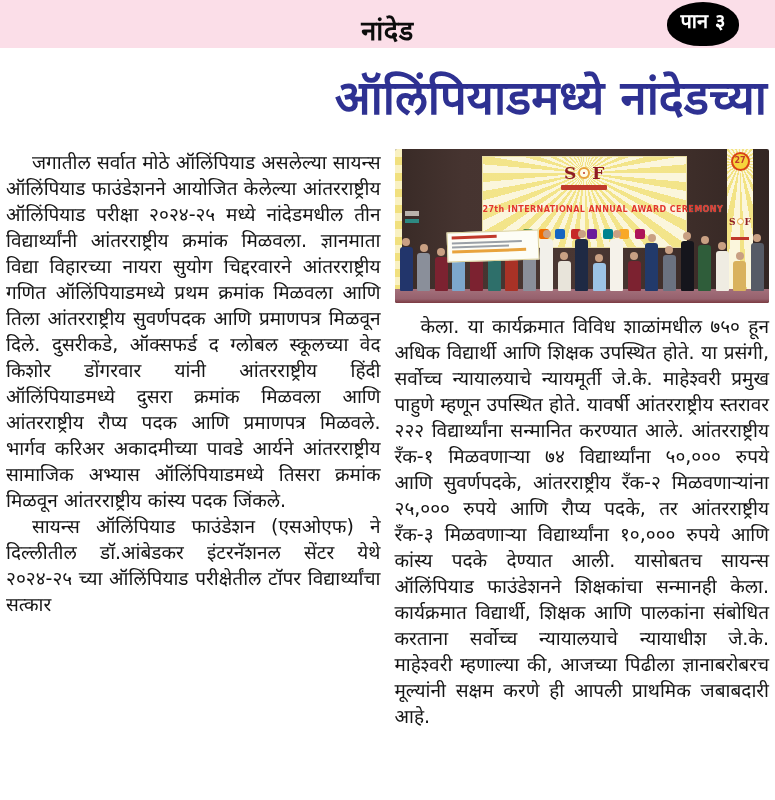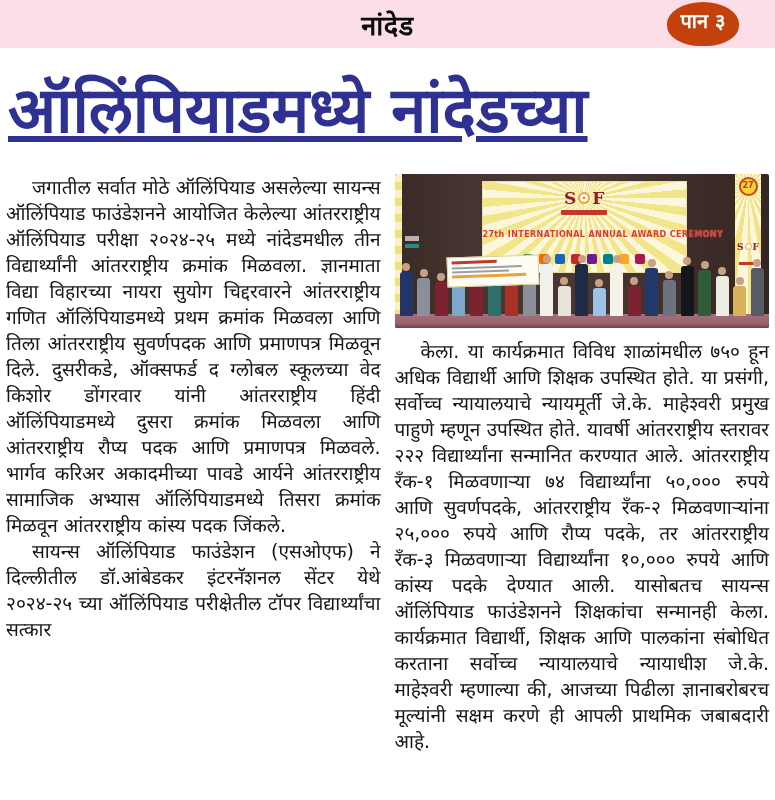--- a/index.html
+++ b/index.html
@@ -11,21 +11,21 @@
     background:#ffffff;
     font-family:"DejaVu Sans","Liberation Sans",sans-serif;
     color:#161616;
     overflow:hidden;
   }
   
   .masthead{
     position:relative;
     height:48px;
     display:flex;
-    align-items:center;
+    align-items:flex-end;
     justify-content:center;
   }
   .section-title{
     font-size:27px;
     font-weight:700;
     color:#0d0d0d;
     letter-spacing:.5px;
   }
   .page-badge{
     position:absolute;
@@ -40,26 +40,25 @@
     color:#ffffff;
     font-size:20px;
     font-weight:700;
     line-height:1;
     padding-bottom:6px;
     box-sizing:border-box;
   }
   
   .headline{
     margin:14px 8px 10px 8px;
-    text-align:left;
+    text-align:right;
     font-weight:700;
     line-height:1.55;
-    font-size:63px;
+    font-size:47px;
     letter-spacing:0;
-    text-decoration:underline;
   }
   .headline .hl-line{display:block;white-space:nowrap;}
   
   .article{
     display:flex;
     gap:14px;
     padding:4px 6px 8px 6px;
     box-sizing:border-box;
   }
   .col{
@@ -145,21 +144,21 @@
     white-space:nowrap;
     text-shadow:0 0 1px rgba(255,255,255,.6);
   }
   .logo-chips{
     margin-top:6px;
     display:flex;
     gap:6px;
   }
   .logo-chip{width:10px;height:10px;border-radius:2px;}
   .banner-right{
-    position:absolute;right:8px;top:0;bottom:14px;width:26px;
+    position:absolute;right:16px;top:0;bottom:14px;width:26px;
     background:
       repeating-conic-gradient(from 180deg at 50% 10%, rgba(240,222,110,.0) 0 7deg, rgba(240,222,110,.8) 7deg 14deg),
       #fbf6dc;
     display:flex;
     flex-direction:column;
     align-items:center;
     margin-left:20px;
   }
   .corner-badge{
     margin-top:3px;
@@ -214,21 +213,21 @@
     z-index:2;
   }
 </style>
 </head>
 <body>
 
 <div class="page">
 
   <div class="masthead" style="background: rgb(251, 222, 232);">
     <div class="section-title">नांदेड</div>
-    <div class="page-badge" style="background: #c2410c;">पान ३</div>
+    <div class="page-badge" style="background: #000000;">पान ३</div>
   </div>
 
   <h1 class="headline" style="color: rgb(46, 49, 146);">
     <span class="hl-line">ऑलिंपियाडमध्ये नांदेडच्या</span>
   </h1>
 
   <div class="article">
 
     <div class="col">
       <p>जगातील सर्वात मोठे ऑलिंपियाड असलेल्या सायन्स ऑलिंपियाड फाउंडेशनने आयोजित केलेल्या आंतरराष्ट्रीय ऑलिंपियाड परीक्षा २०२४-२५ मध्ये नांदेडमधील तीन विद्यार्थ्यांनी आंतरराष्ट्रीय क्रमांक मिळवला. ज्ञानमाता विद्या विहारच्या नायरा सुयोग चिद्दरवारने आंतरराष्ट्रीय गणित ऑलिंपियाडमध्ये प्रथम क्रमांक मिळवला आणि तिला आंतरराष्ट्रीय सुवर्णपदक आणि प्रमाणपत्र मिळवून दिले. दुसरीकडे, ऑक्सफर्ड द ग्लोबल स्कूलच्या वेद किशोर डोंगरवार यांनी आंतरराष्ट्रीय हिंदी ऑलिंपियाडमध्ये दुसरा क्रमांक मिळवला आणि आंतरराष्ट्रीय रौप्य पदक आणि प्रमाणपत्र मिळवले. भार्गव करिअर अकादमीच्या पावडे आर्यने आंतरराष्ट्रीय सामाजिक अभ्यास ऑलिंपियाडमध्ये तिसरा क्रमांक मिळवून आंतरराष्ट्रीय कांस्य पदक जिंकले.</p>

